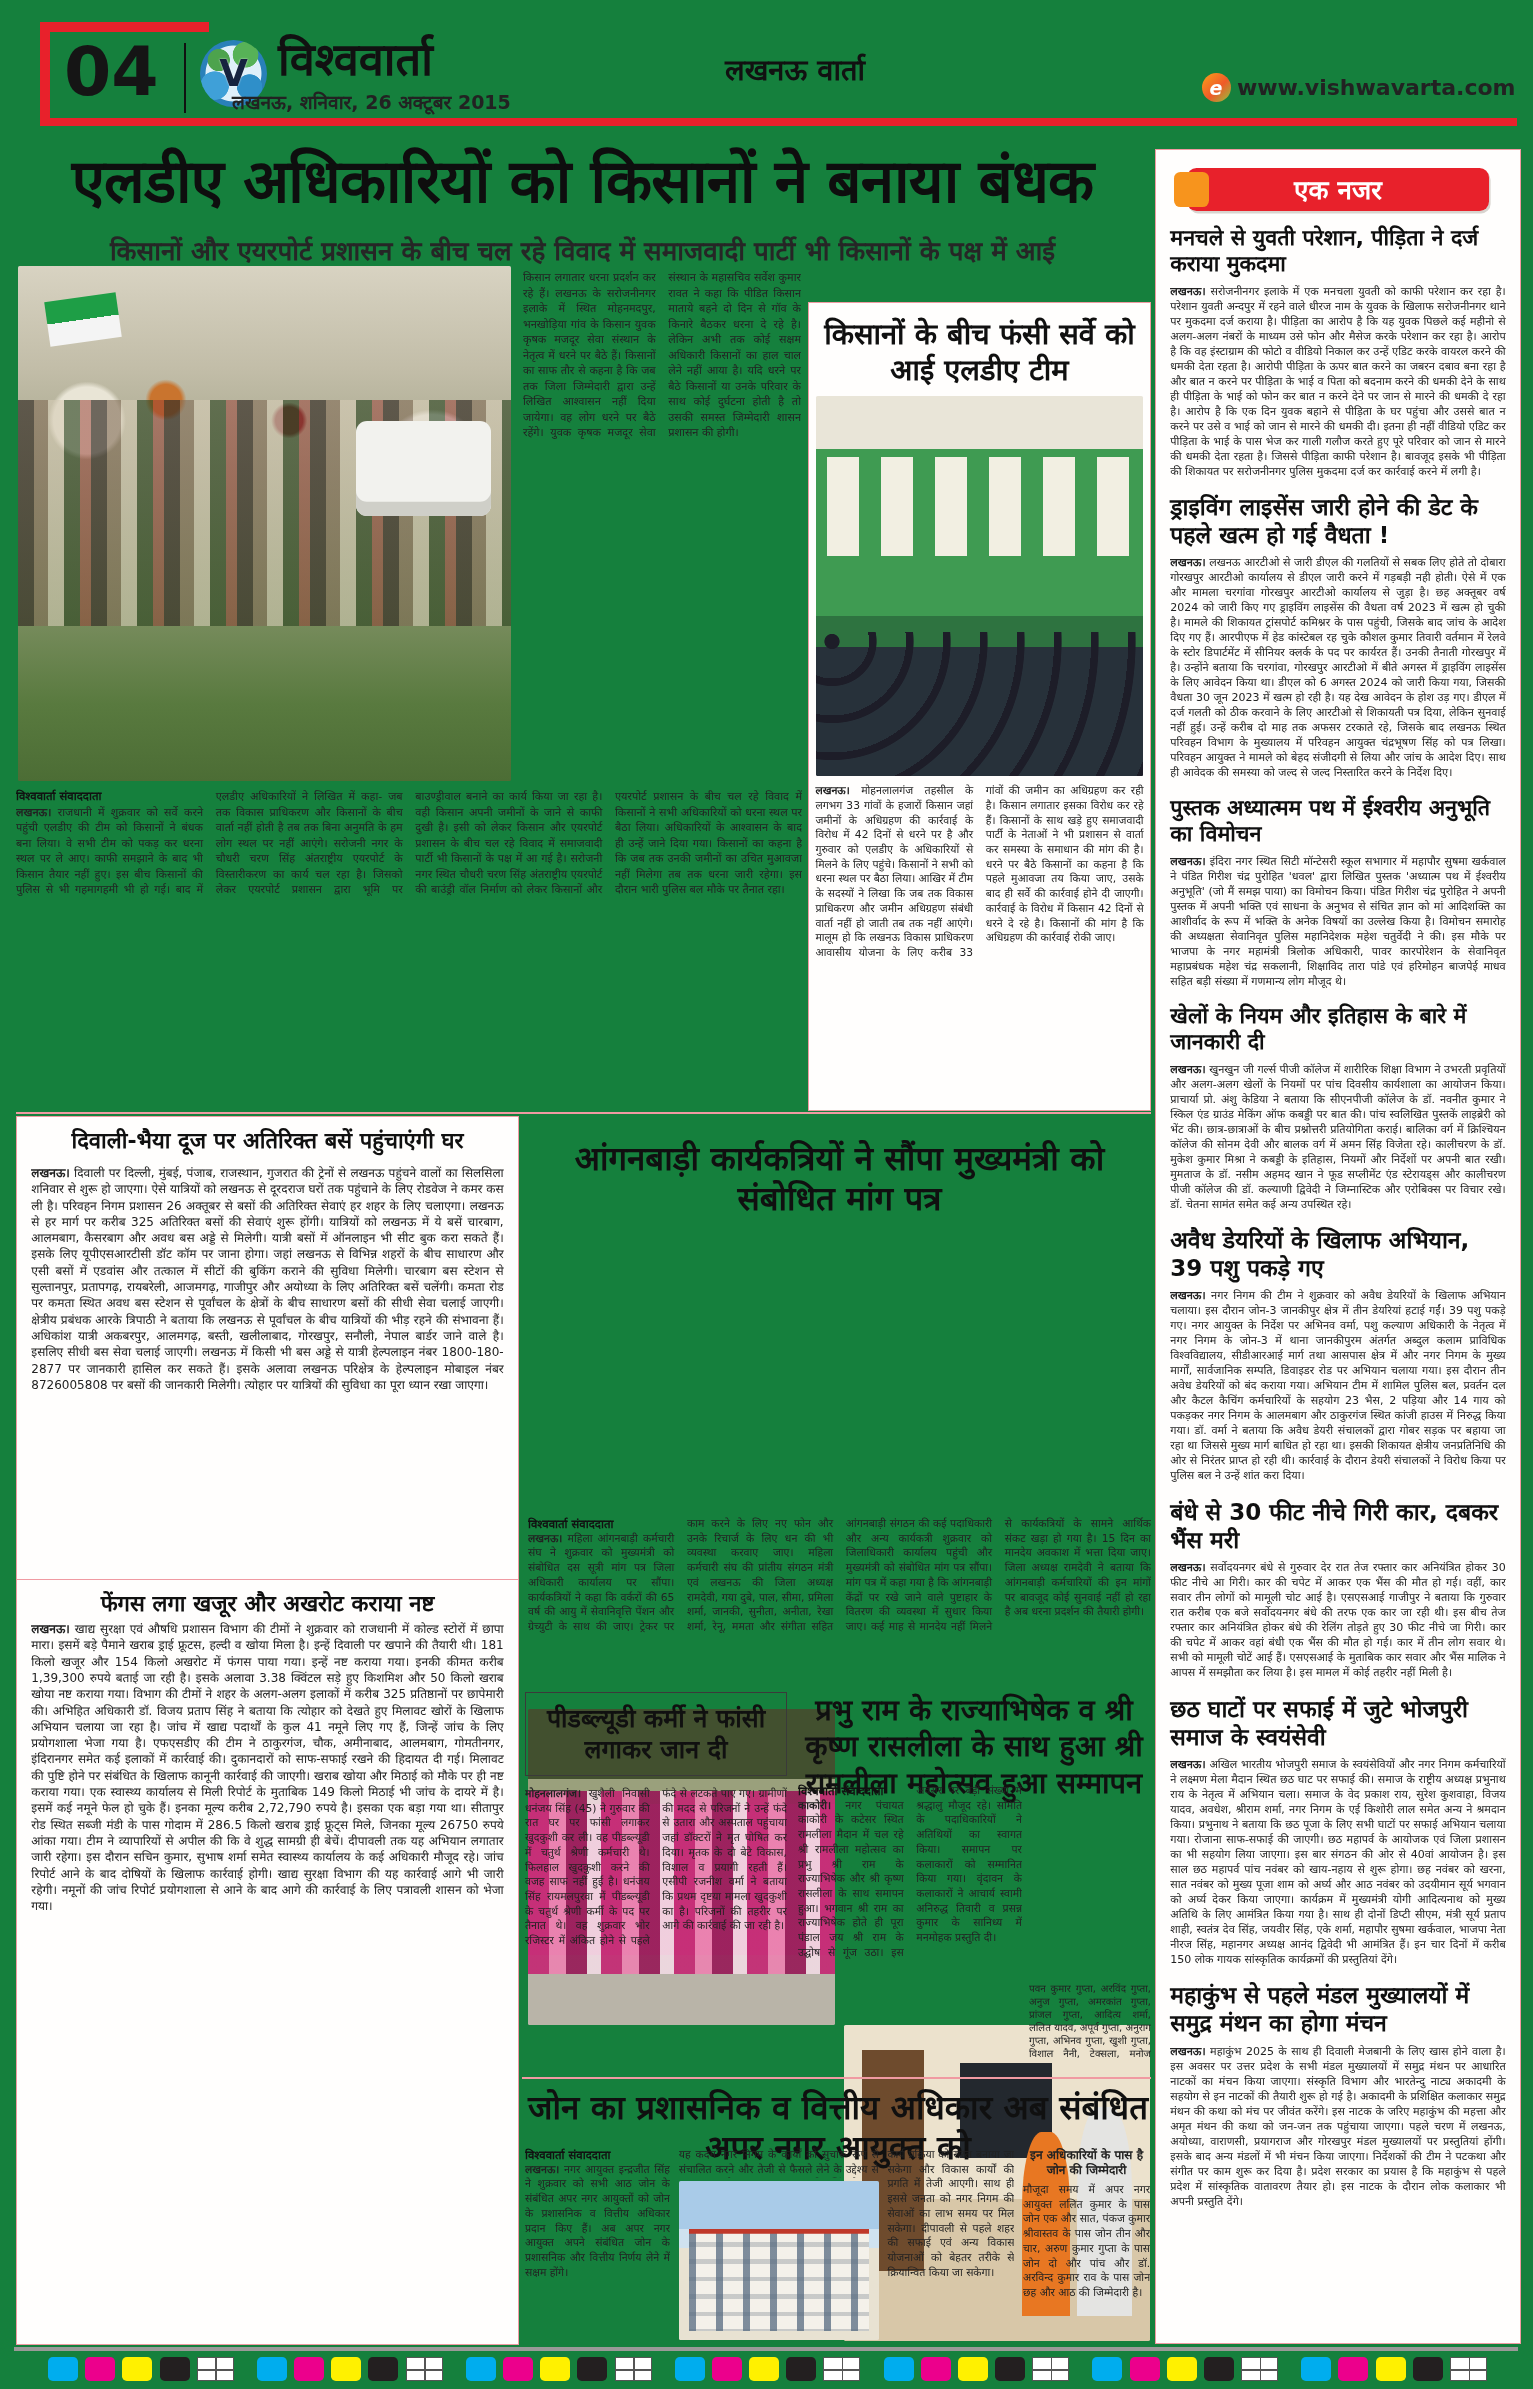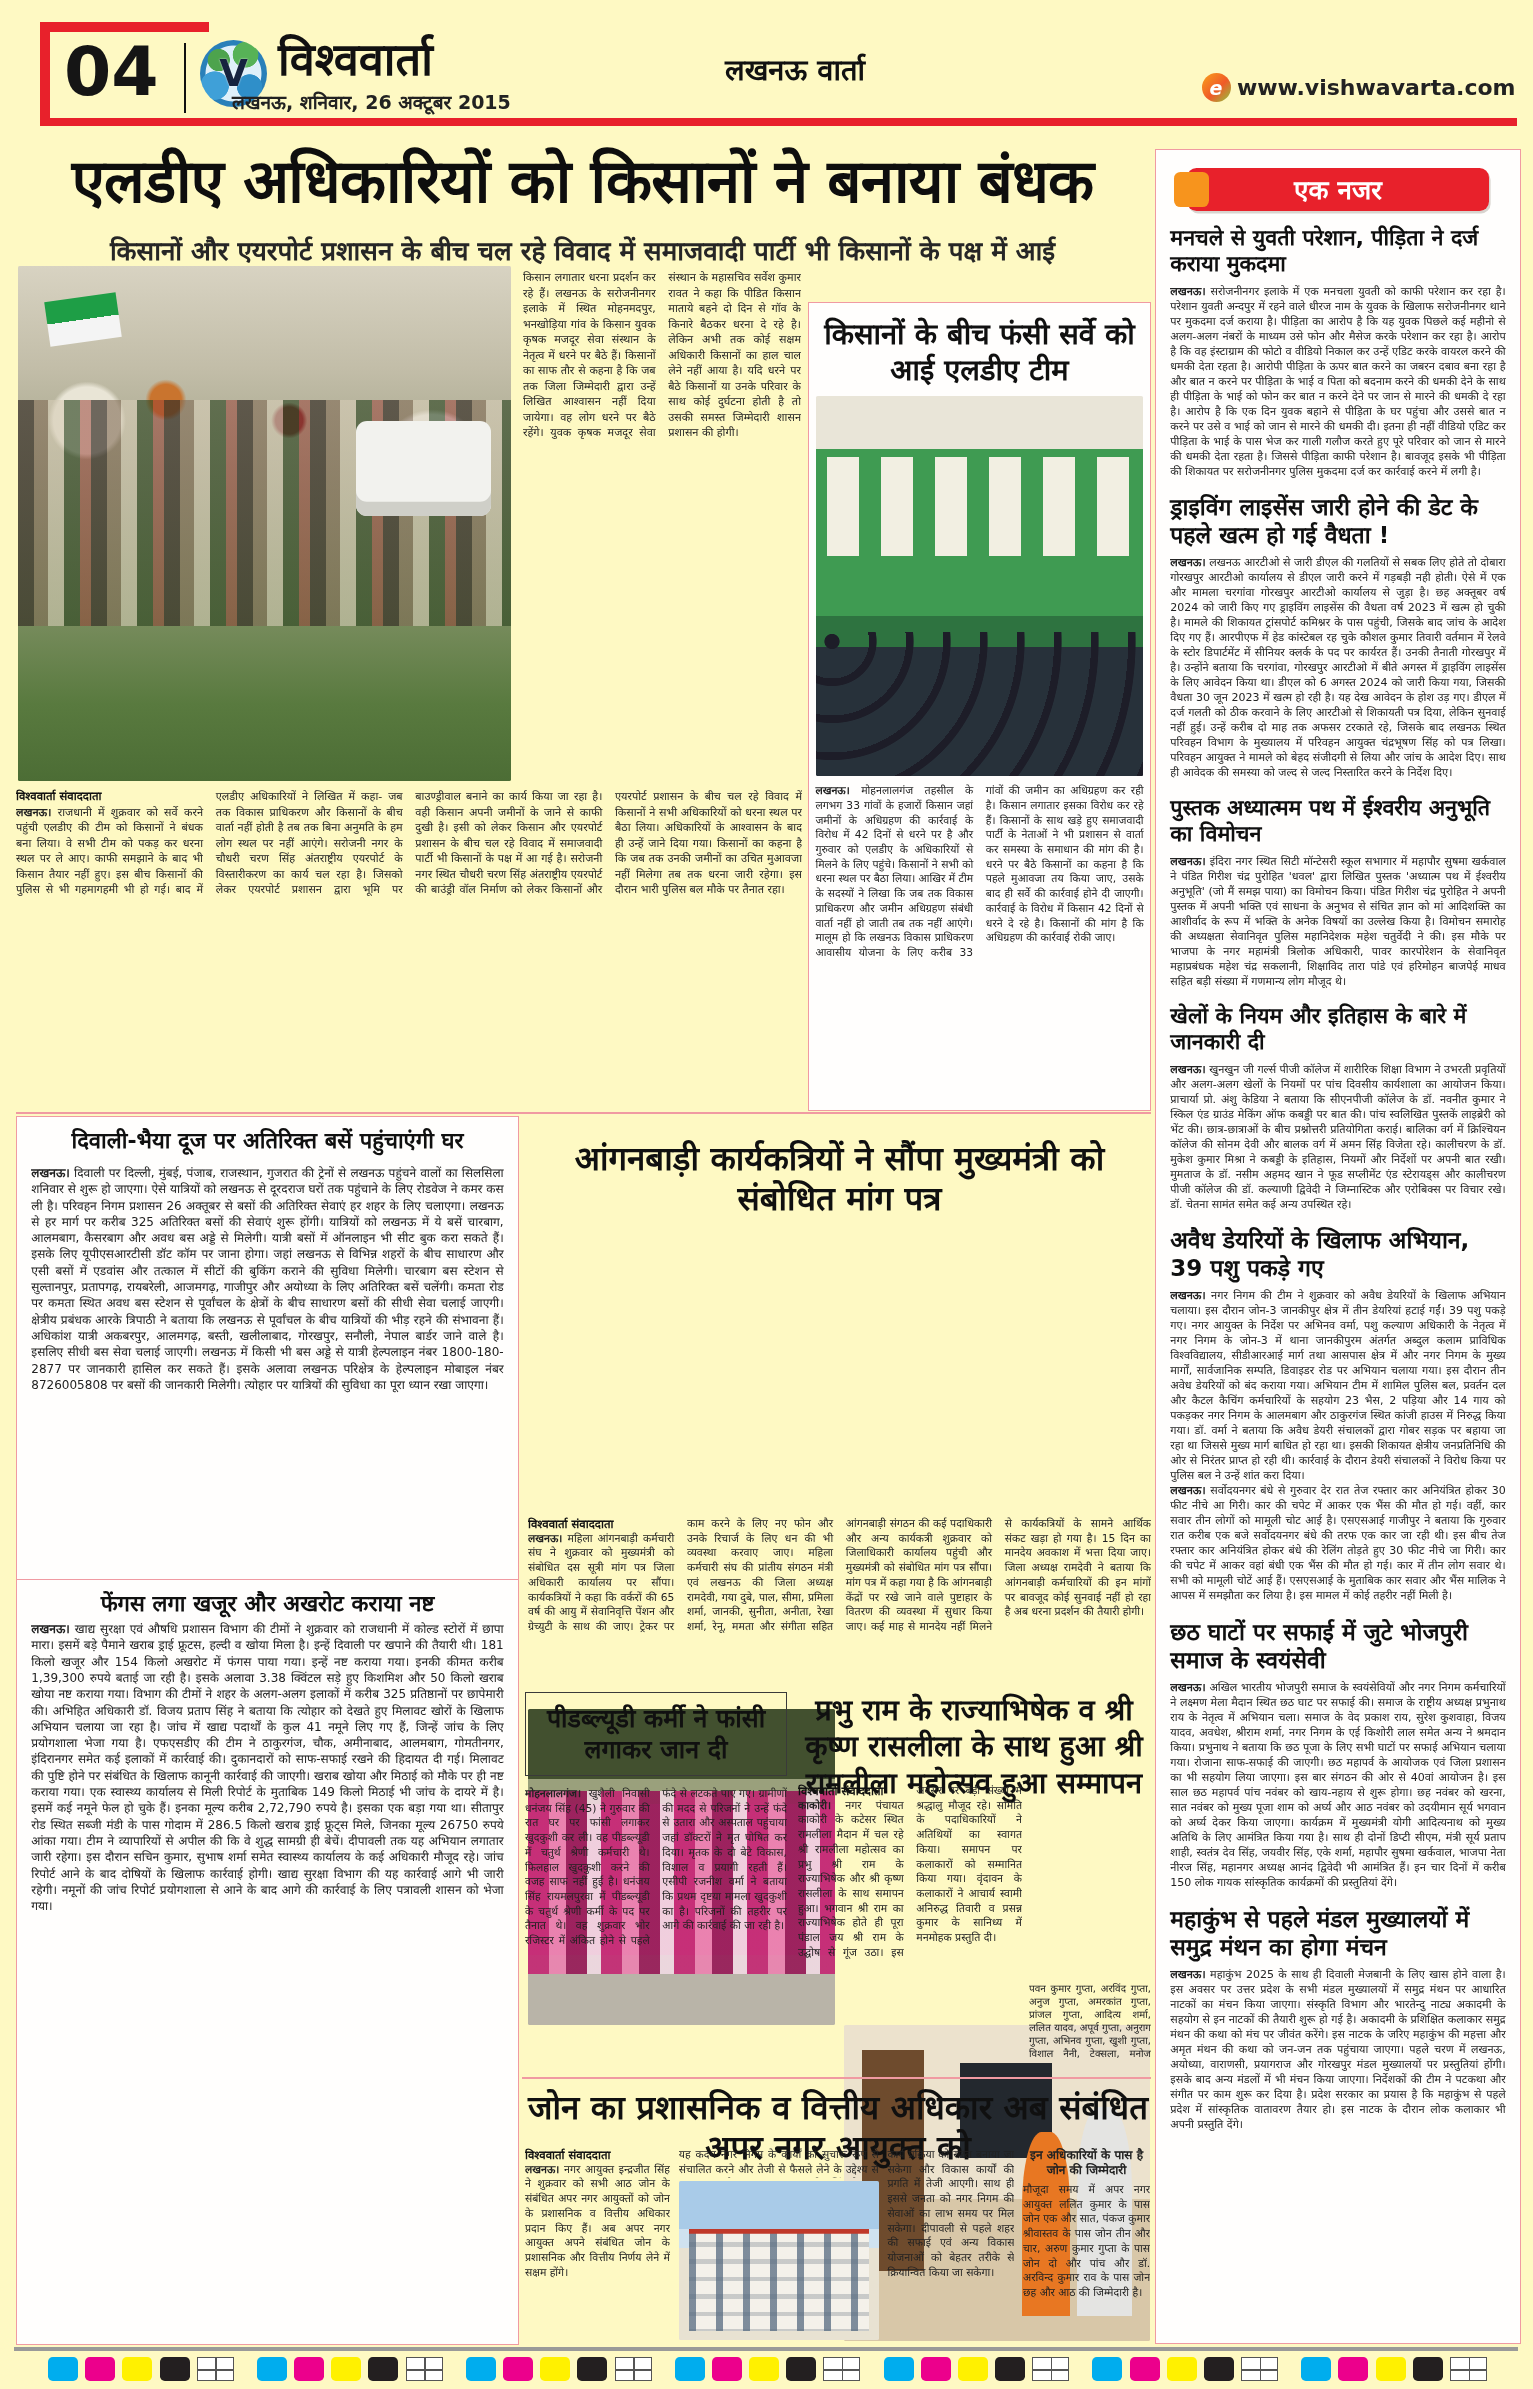--- a/index.html
+++ b/index.html
@@ -1,16 +1,16 @@
 <!DOCTYPE html>
 <html style="font-size:12.7px"><head>
 <meta charset="utf-8">
 <style>
   html,body{margin:0;padding:0;background:#e9e7e2;}
-  #page{position:relative;width:1533px;height:2389px;background:#fef9c3;margin:0 auto;
+  #page{position:relative;width:1533px;height:2389px;background:#15803d;margin:0 auto;
         font-family:"DejaVu Sans",sans-serif;color:#1c1c1c;overflow:hidden;}
   .abs{position:absolute;}
   .red{background:#e8212b;}
   .pink-line{background:#f09aa2;}
   .just{text-align:justify;}
   
   .pagenum{font-size:68px;font-weight:bold;color:#151515;line-height:1;}
   .vdiv{width:2.4px;background:#111;}
   .globe{width:67px;height:67px;border-radius:50%;
      background:
@@ -269,20 +269,21 @@
 
     <div>
       <div class="sb-hl f2">अवैध डेयरियों के खिलाफ अभियान, 39 पशु पकड़े गए</div>
       <div class="sb-body">
         <b class="dl">लखनऊ।</b>
         <span>नगर निगम की टीम ने शुक्रवार को अवैध डेयरियों के खिलाफ अभियान चलाया। इस दौरान जोन-3 जानकीपुर क्षेत्र में तीन डेयरियां हटाई गईं। 39 पशु पकड़े गए। नगर आयुक्त के निर्देश पर अभिनव वर्मा, पशु कल्याण अधिकारी के नेतृत्व में नगर निगम के जोन-3 में थाना जानकीपुरम अंतर्गत अब्दुल कलाम प्राविधिक विश्वविद्यालय, सीडीआरआई मार्ग तथा आसपास क्षेत्र में और नगर निगम के मुख्य मार्गों, सार्वजानिक सम्पति, डिवाइडर रोड पर अभियान चलाया गया। इस दौरान तीन अवेध डेयरियों को बंद कराया गया। अभियान टीम में शामिल पुलिस बल, प्रवर्तन दल और कैटल कैचिंग कर्मचारियों के सहयोग 23 भैस, 2 पड़िया और 14 गाय को पकड़कर नगर निगम के आलमबाग और ठाकुरगंज स्थित कांजी हाउस में निरुद्ध किया गया। डॉ. वर्मा ने बताया कि अवैध डेयरी संचालकों द्वारा गोबर सड़क पर बहाया जा रहा था जिससे मुख्य मार्ग बाधित हो रहा था। इसकी शिकायत क्षेत्रीय जनप्रतिनिधि की ओर से निरंतर प्राप्त हो रही थी। कार्रवाई के दौरान डेयरी संचालकों ने विरोध किया पर पुलिस बल ने उन्हें शांत करा दिया।</span>
       </div>
     </div>
 
     <div>
+      <div class="sb-hl f2">बंधे से 30 फीट नीचे गिरी कार, दबकर भैंस मरी</div>
       <div class="sb-body">
         <b class="dl">लखनऊ।</b>
         <span>सर्वोदयनगर बंधे से गुरुवार देर रात तेज रफ्तार कार अनियंत्रित होकर 30 फीट नीचे आ गिरी। कार की चपेट में आकर एक भैंस की मौत हो गई। वहीं, कार सवार तीन लोगों को मामूली चोट आई है। एसएसआई गाजीपुर ने बताया कि गुरुवार रात करीब एक बजे सर्वोदयनगर बंधे की तरफ एक कार जा रही थी। इस बीच तेज रफ्तार कार अनियंत्रित होकर बंधे की रेलिंग तोड़ते हुए 30 फीट नीचे जा गिरी। कार की चपेट में आकर वहां बंधी एक भैंस की मौत हो गई। कार में तीन लोग सवार थे। सभी को मामूली चोटें आई हैं। एसएसआई के मुताबिक कार सवार और भैंस मालिक ने आपस में समझौता कर लिया है। इस मामल में कोई तहरीर नहीं मिली है।</span>
       </div>
     </div>
 
     <div>
       <div class="sb-hl f2">छठ घाटों पर सफाई में जुटे भोजपुरी समाज के स्वयंसेवी</div>
       <div class="sb-body">
         <b class="dl">लखनऊ।</b>

